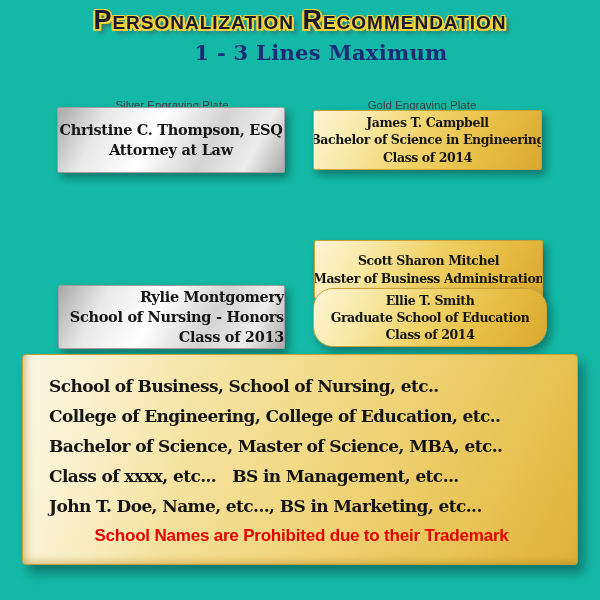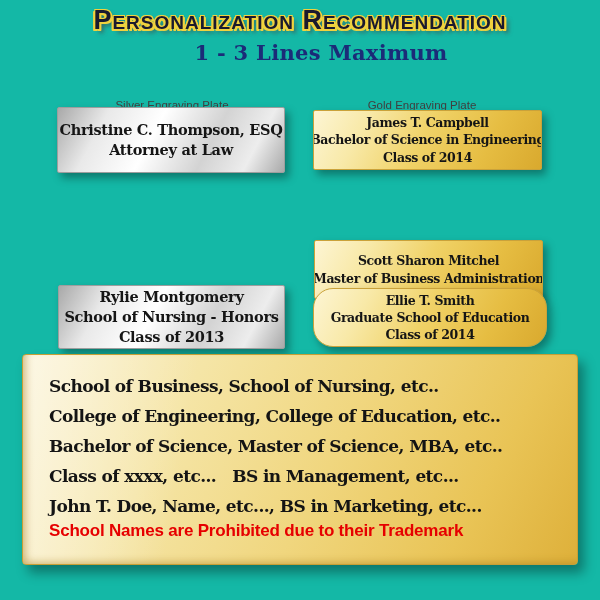--- a/index.html
+++ b/index.html
@@ -46,21 +46,21 @@
     background:linear-gradient(118deg,#a9a9a9 0%,#e9e9e9 20%,#ffffff 42%,#d3d3d3 66%,#ededed 84%,#a9a9a9 100%);
   }
   .silver .pline{font-size:14.5px;letter-spacing:-0.3px;}
   .gold{
     border-radius:2px;border:1px solid #caa23a;
     background:linear-gradient(118deg,#fdf5d4 0%,#f8e9a8 22%,#f0d267 48%,#e6bd42 75%,#d9a92e 100%);
   }
   .gold .pline{font-size:12.5px;letter-spacing:-0.4px;}
   .plate-s1{left:57px;top:107px;width:226px;height:64px;}
   .plate-s2{left:56px;top:191px;width:228px;height:66px;}
-  .plate-s3{left:58px;top:285px;width:225px;height:62px;}
+  .plate-s3{left:58px;top:285px;width:225px;height:62px;align-items:flex-end;}
   .plate-g1{left:313px;top:110px;width:227px;height:58px;}
   .plate-g2{left:314px;top:196px;width:227px;height:57px;margin-top:44px;}
   .plate-g3{left:313px;top:288px;width:232px;height:57px;border-radius:20px;}
   
   .bigplate{
     position:absolute;left:22px;top:354px;width:556px;height:211px;
     border-radius:4px;border:1px solid #c79f35;box-sizing:border-box;
     background:
       linear-gradient(100deg, rgba(255,255,255,0.55) 0%, rgba(255,255,255,0) 30%),
       linear-gradient(118deg,#f9eec6 0%,#f5e5a6 28%,#f0d67e 55%,#e9c456 80%,#debO3a 100%);
@@ -69,21 +69,21 @@
       linear-gradient(118deg,#f9eec6 0%,#f5e5a6 28%,#f0d67e 55%,#e9c456 80%,#deb03a 100%);
     box-shadow:6px 8px 12px rgba(0,0,0,0.35), inset 5px -4px 8px -3px rgba(166,122,24,0.55);
     padding:16px 0 0 26px;
   }
   .bline{
     font-family:"DejaVu Serif",serif;font-weight:700;color:#141414;
     font-size:17px;letter-spacing:-0.6px;line-height:30px;
     white-space:pre-wrap;
   }
   .warning{
-    width:505px;
+    width:505px;text-align:center;margin-top:5px;
     font-family:"Liberation Sans",sans-serif;font-weight:700;font-size:17px;
     color:#e60000;letter-spacing:-0.2px;
   }
 </style>
 </head>
 <body>
 
 <div id="canvas">
 
   <div class="title">Personalization Recommendation</div>

